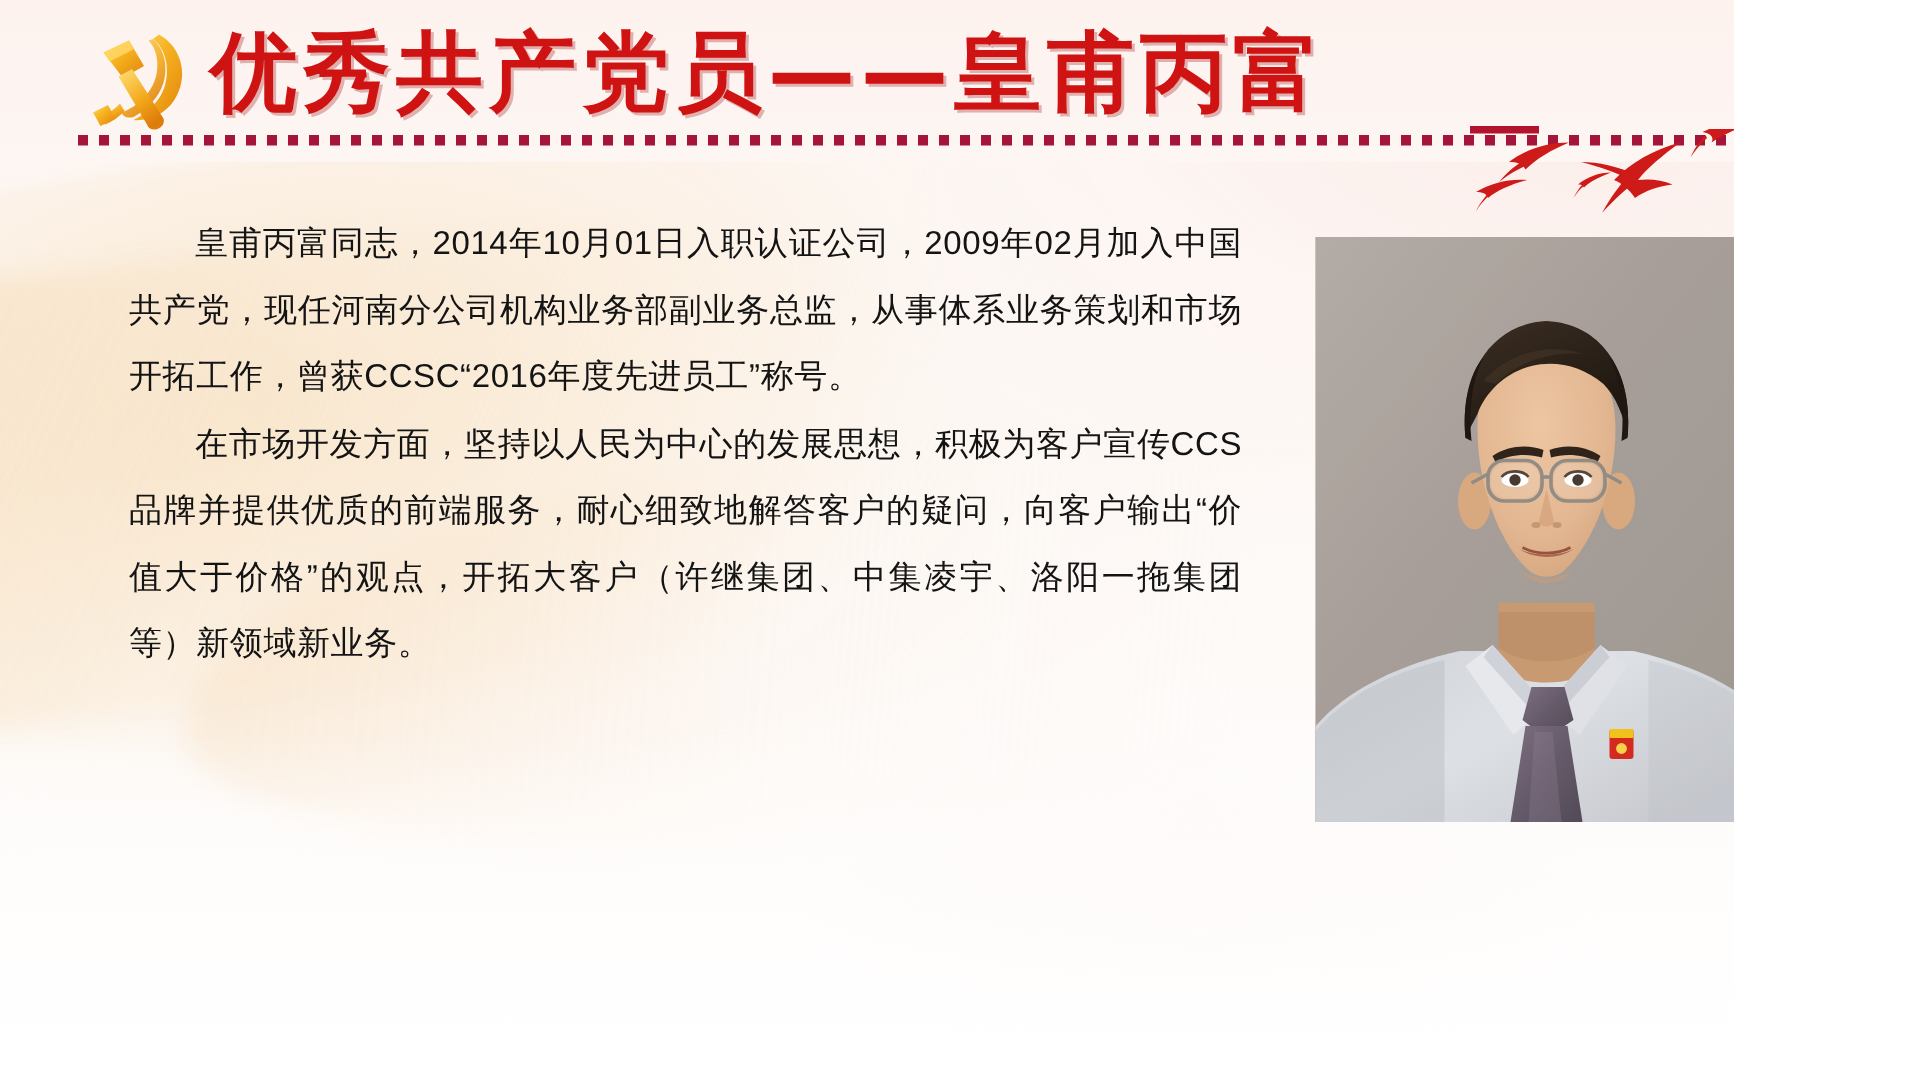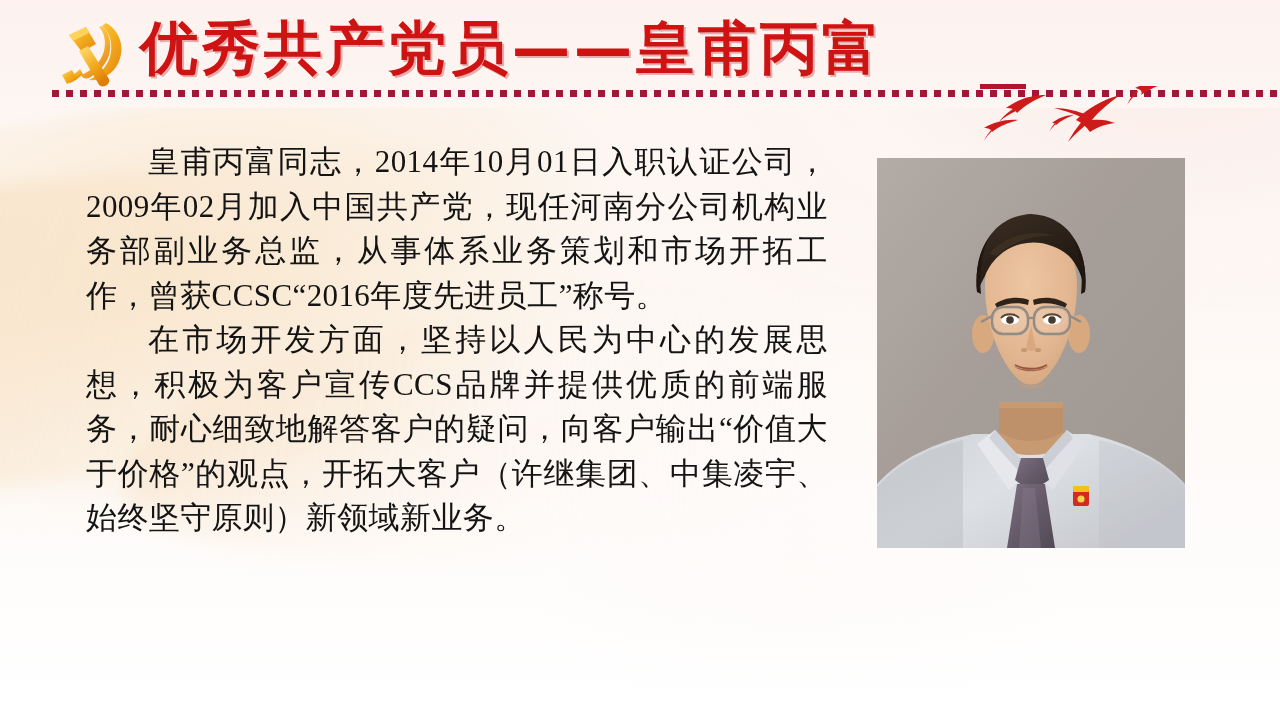--- a/index.html
+++ b/index.html
@@ -2,21 +2,21 @@
 <html><head>
 <meta charset="utf-8">
 <style>
   html, body {
     margin: 0;
     padding: 0;
     background: #ffffff;
   }
   #slide {
     position: relative;
-    width: 1280px;
+    width: 1156px;
     height: 720px;
     overflow: hidden;
     font-family: "Liberation Serif", "DejaVu Serif", serif;
     background: #fef9c3;
   }
 
   
   .bg-base {
     position: absolute; inset: 0;
     background:
@@ -124,22 +124,22 @@
 
   
   .article {
     position: absolute;
     left: 86px; top: 140px;
     width: 742px;
   }
   .para {
     margin: 0 0 0 0;
     text-indent: 2em;
-    font-family: Liberation Serif, serif;
-    font-size: 31px;
+    font-family: Liberation Sans, sans-serif;
+    font-size: 22px;
     line-height: 44.5px;
     color: #141414;
     text-align: justify;
     text-justify: inter-character;
     letter-spacing: 0.4px;
   }
 
   
   .photo {
     position: absolute;
@@ -219,21 +219,21 @@
 
           <path d="M72 37 C78 32 86 29 94 29 C86 32 80 35 76 39 C75 37 74 37 72 37 Z"></path>
           <path d="M76 38 C73 40 71 43 69 46 C71 42 73 39 75 37 Z"></path>
         </g>
       </svg>
     </div>
   </div>
 
   <div class="article">
     <p class="para">皇甫丙富同志，2014年10月01日入职认证公司，2009年02月加入中国共产党，现任河南分公司机构业务部副业务总监，从事体系业务策划和市场开拓工作，曾获CCSC“2016年度先进员工”称号。</p>
-    <p class="para">在市场开发方面，坚持以人民为中心的发展思想，积极为客户宣传CCS品牌并提供优质的前端服务，耐心细致地解答客户的疑问，向客户输出“价值大于价格”的观点，开拓大客户（许继集团、中集凌宇、始终坚守原则）新领域新业务。</p>
+    <p class="para">在市场开发方面，坚持以人民为中心的发展思想，积极为客户宣传CCS品牌并提供优质的前端服务，耐心细致地解答客户的疑问，向客户输出“价值大于价格”的观点，开拓大客户（许继集团、中集凌宇、洛阳一拖集团等）新领域新业务。</p>
   </div>
 
   <div class="photo">
     <svg width="308" height="390" viewBox="0 0 308 390" xmlns="http://www.w3.org/2000/svg">
       <defs>
         <linearGradient id="wall" x1="0" y1="0" x2="1" y2="1">
           <stop offset="0%" stop-color="#b0a8a2"></stop>
           <stop offset="45%" stop-color="#a39a94"></stop>
           <stop offset="100%" stop-color="#9b938c"></stop>
         </linearGradient>

